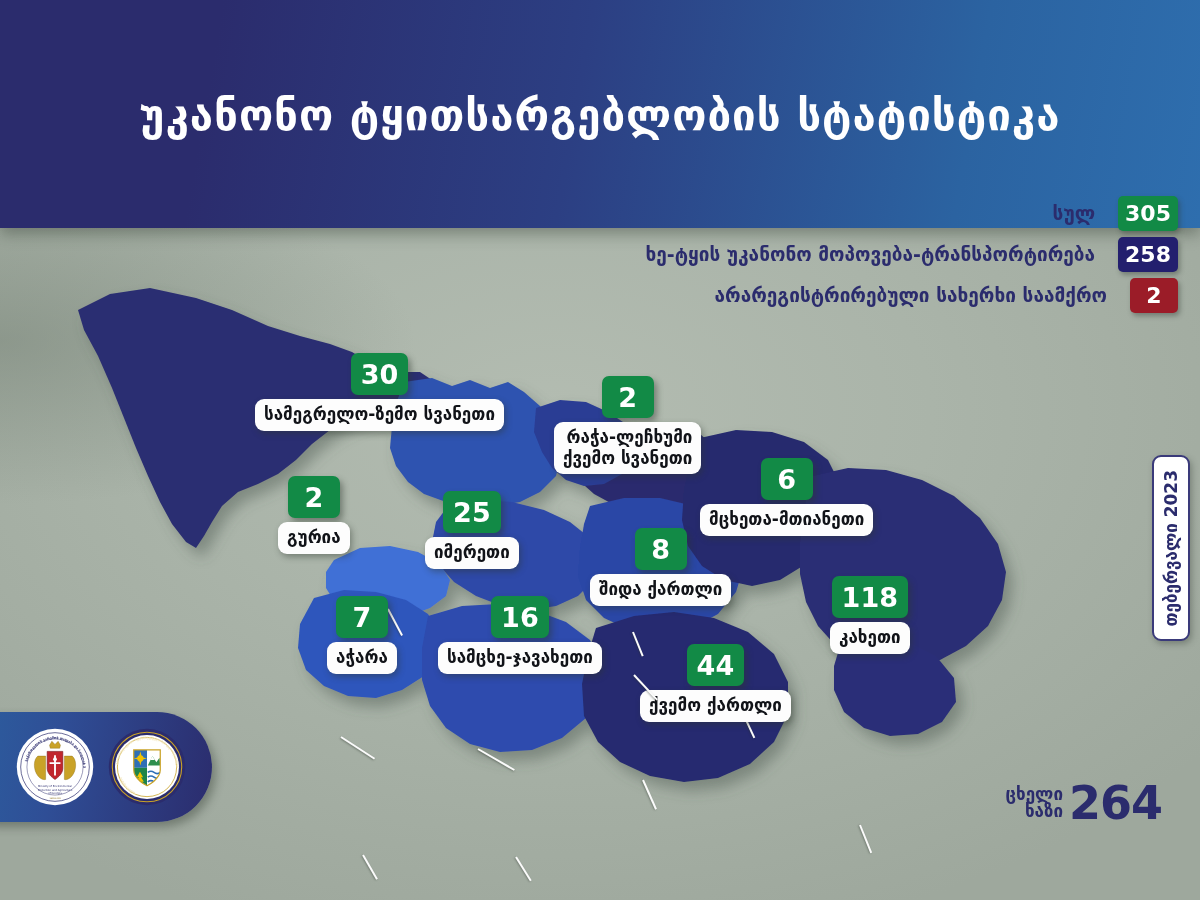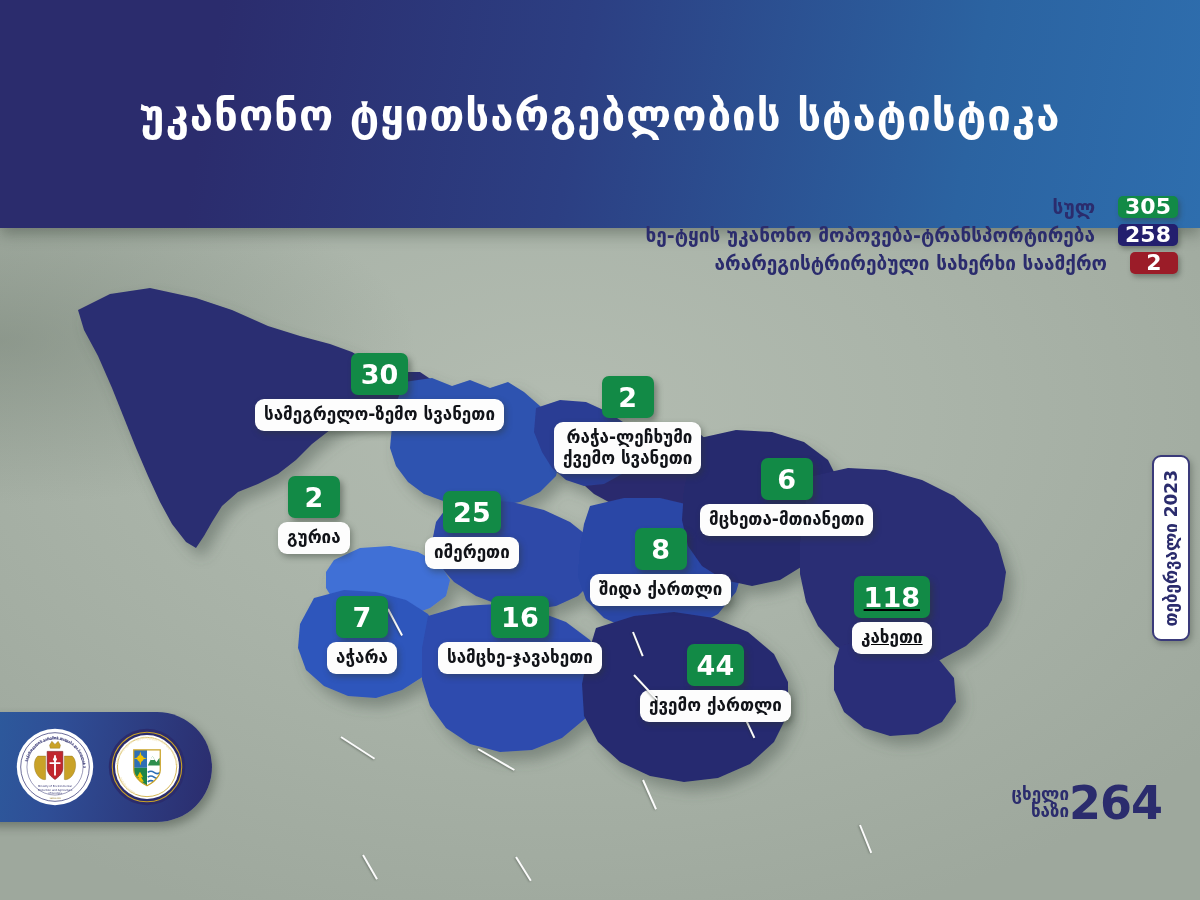--- a/index.html
+++ b/index.html
@@ -45,21 +45,21 @@
     position:absolute;right:22px;top:196px;
     display:flex;flex-direction:column;align-items:flex-end;gap:6px;
   }
   .legend-row{
     display:flex;align-items:center;gap:23px;
   }
   .legend-label{
     color:#2b2c6d;font-size:19px;font-weight:700;white-space:nowrap;line-height:1;
   }
   .legend-chip{
-    min-width:48px;height:22px;border-radius:5px;
+    min-width:48px;height:35px;border-radius:5px;
     display:flex;align-items:center;justify-content:center;
     color:#fff;font-size:22px;font-weight:700;line-height:1;
     padding:0 7px;box-sizing:border-box;
     box-shadow:2px 3px 5px rgba(50,60,50,.42);
   }
   .chip-green{background:#128a46;}
   .chip-navy {background:#231f6e;}
   .chip-red  {background:#9b1c28;}
 
   
@@ -108,21 +108,21 @@
     border-radius:55px;
     display:flex;align-items:center;justify-content:flex-end;gap:14px;
     padding-right:26px;box-sizing:border-box;
     box-shadow:4px 5px 10px rgba(45,55,45,.4);
   }
   .emblem{width:78px;height:78px;border-radius:50%;flex:0 0 auto;}
 
   
   .hotline{
     position:absolute;right:38px;top:782px;
-    display:flex;align-items:center;gap:0;
+    display:flex;align-items:center;gap:6px;
   }
   .hotline .ht-txt{
     color:#2b2c6d;font-size:17px;font-weight:700;line-height:1.02;text-align:right;
   }
   .hotline .ht-num{
     color:#2b2c6d;font-size:46px;font-weight:700;line-height:.92;letter-spacing:-1px;
   }
 </style>
 </head>
 <body>
@@ -268,21 +268,21 @@
       <span class="name" style="margin-top:4px;">სამცხე-ჯავახეთი</span>
     </div>
     <div class="leader" style="left:516px;top:680px;width:28px;transform:rotate(58deg);"></div>
 
     <div class="marker m-col al-center" style="left:640px;top:468px;">
       <span class="num">44</span>
       <span class="name" style="margin-top:4px;">ქვემო ქართლი</span>
     </div>
     <div class="leader" style="left:634px;top:498px;width:34px;transform:rotate(47deg);"></div>
 
-    <div class="marker m-col al-center" style="left:852px;top:400px;text-decoration:underline;">
+    <div class="marker m-col al-center" style="left:830px;top:400px;">
       <span class="num">118</span>
       <span class="name" style="margin-top:4px;">კახეთი</span>
     </div>
     <div class="leader" style="left:860px;top:648px;width:30px;transform:rotate(68deg);"></div>
 
   </div>
 
   <div class="date-badge">
     <span>თებერვალი 2023</span>
   </div>

